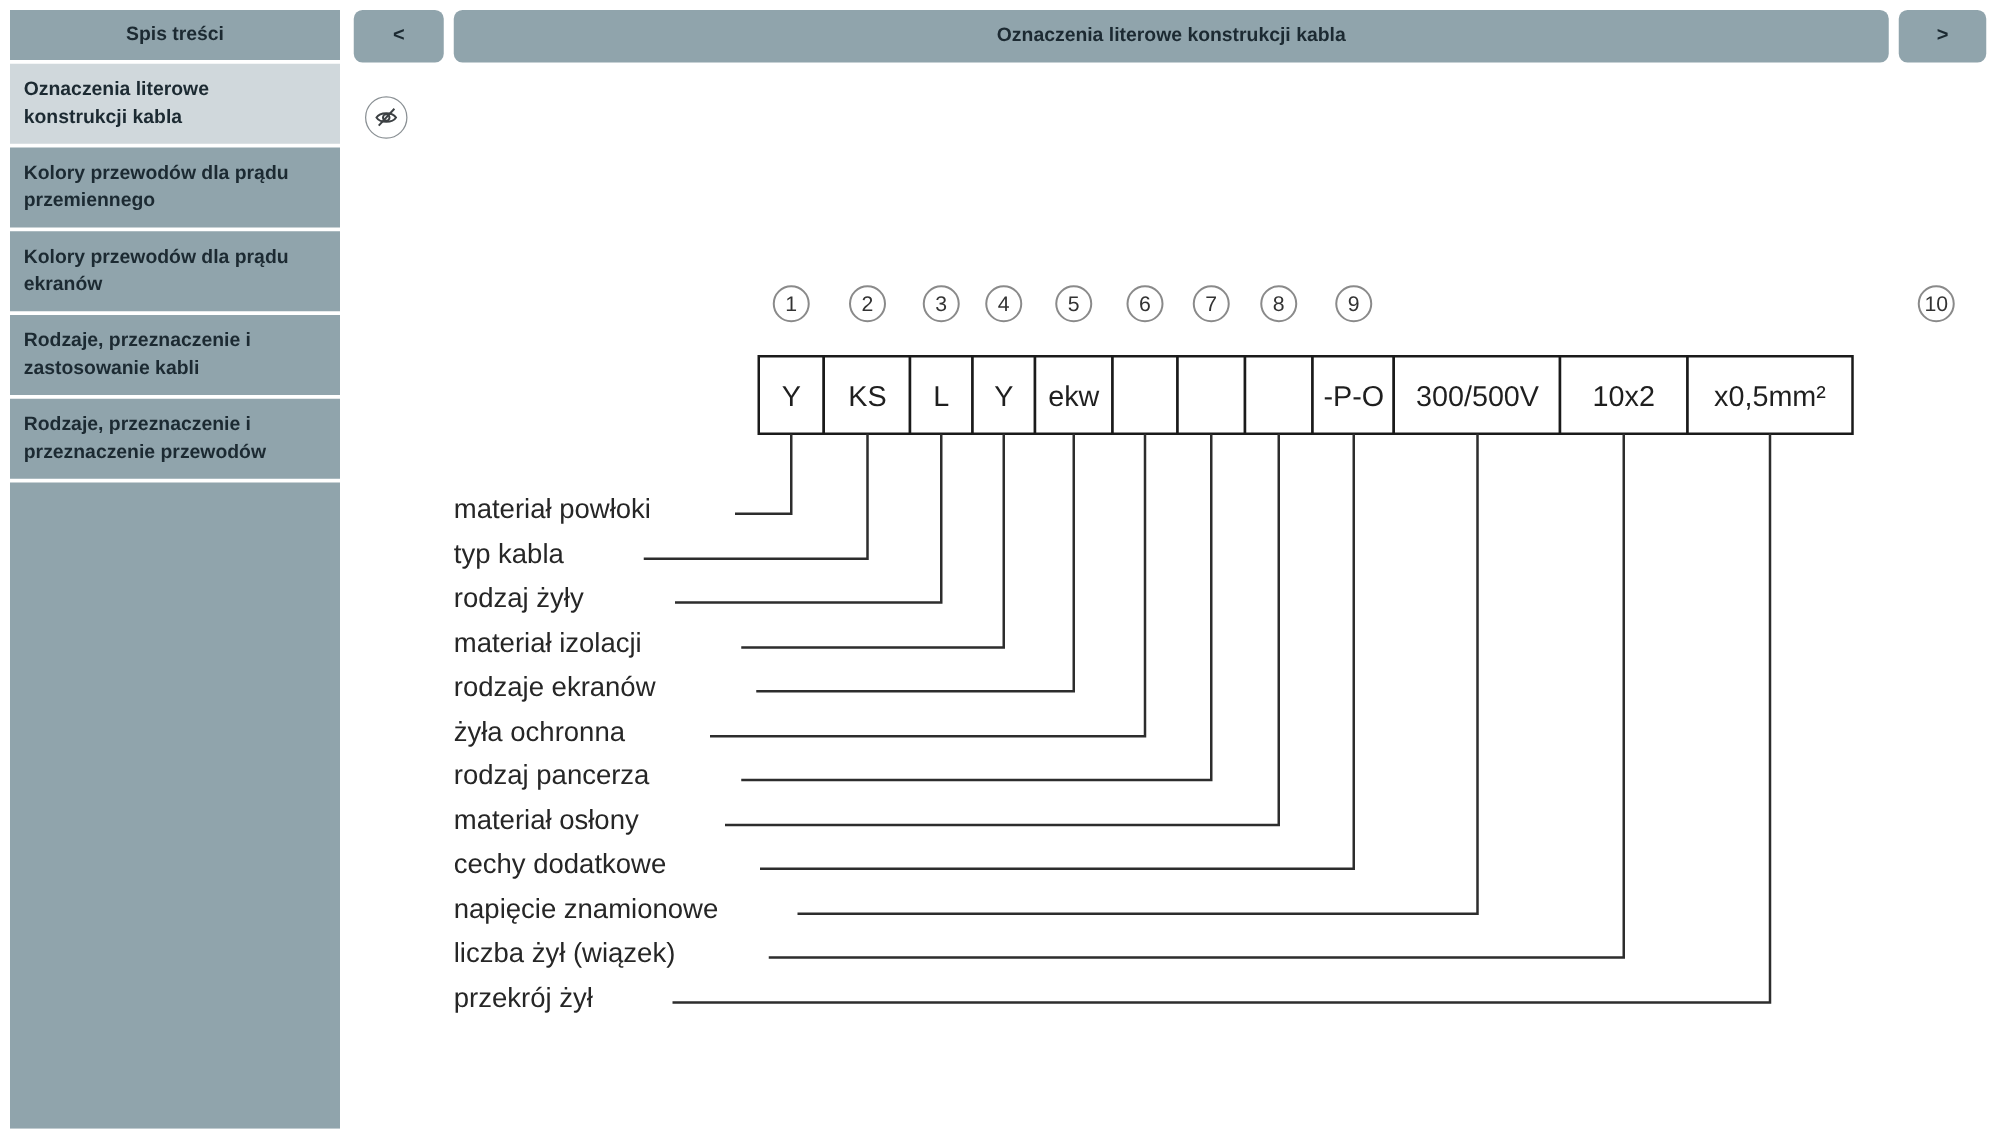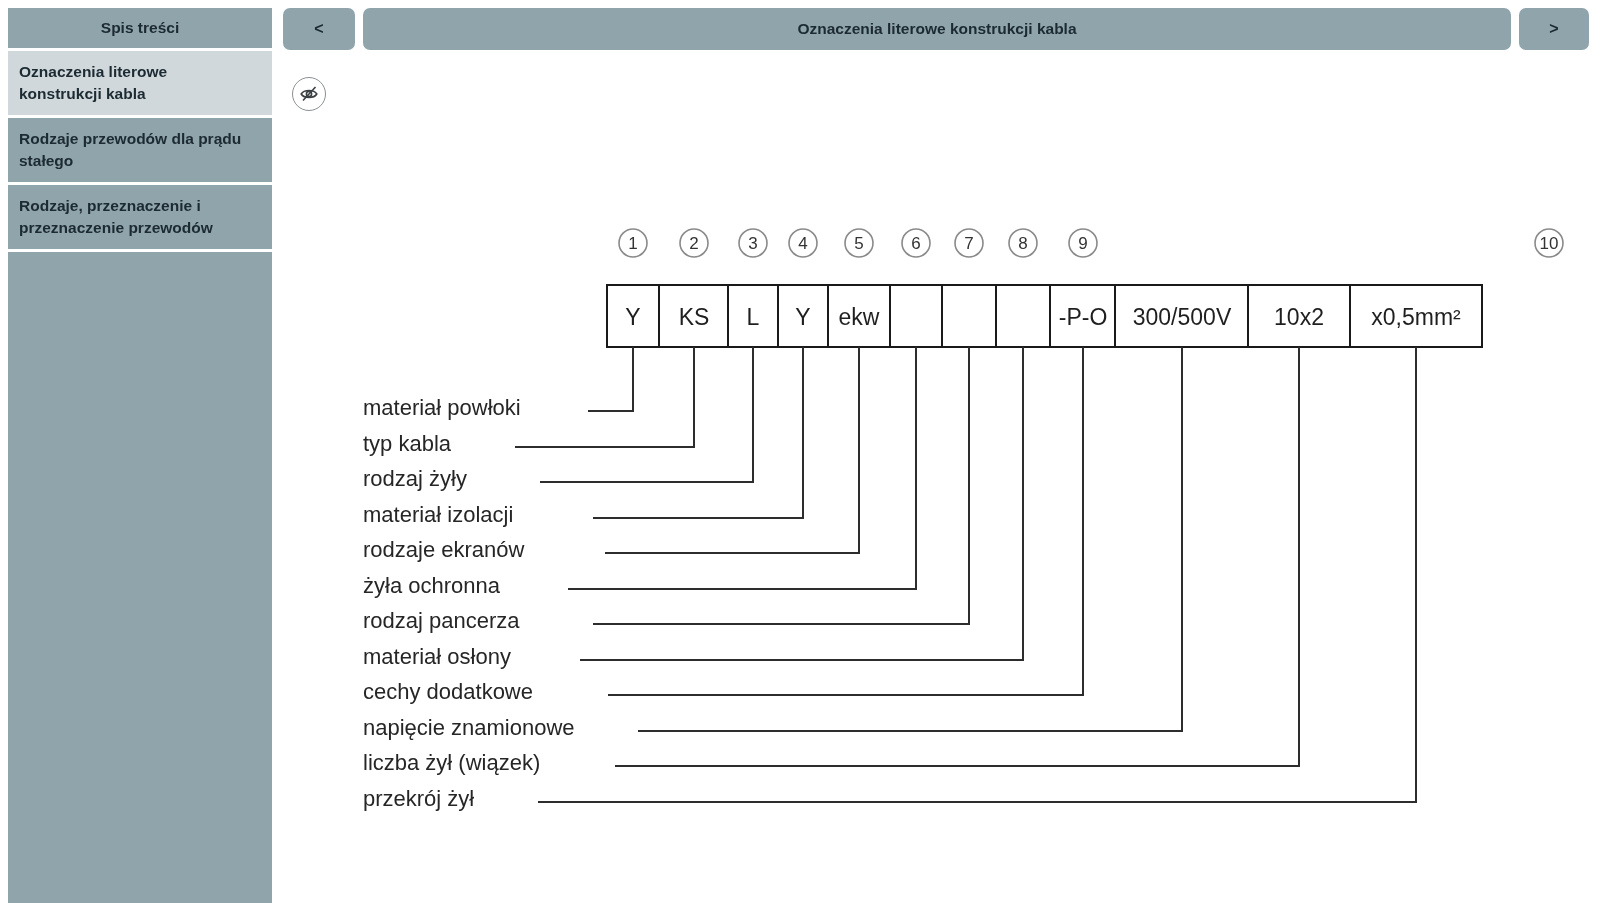--- a/index.html
+++ b/index.html
@@ -46,21 +46,23 @@
   .conn       { fill:none; stroke:#2d2d2d; stroke-width:2; }
 </style>
 </head>
 <body>
 
 <div class="stage">
 
   <nav class="sidebar">
     <div class="sidebar-header">Spis treści</div>
     <div class="sidebar-item active">Oznaczenia literowe konstrukcji kabla</div>
-    <div class="sidebar-item">Rodzaje przewodów dla prądu stałego</div>
+    <div class="sidebar-item">Kolory przewodów dla prądu przemiennego</div>
+    <div class="sidebar-item">Kolory przewodów dla prądu ekranów</div>
+    <div class="sidebar-item">Rodzaje, przeznaczenie i zastosowanie kabli</div>
     <div class="sidebar-item">Rodzaje, przeznaczenie i przeznaczenie przewodów</div>
     <div class="sidebar-filler"></div>
   </nav>
 
   <button class="nav-btn btn-back">&lt;</button>
   <div class="title-bar">Oznaczenia literowe konstrukcji kabla</div>
   <button class="nav-btn btn-next">&gt;</button>
 
   <div class="eye-btn">
     <svg width="20" height="20" viewBox="0 0 20 20">

